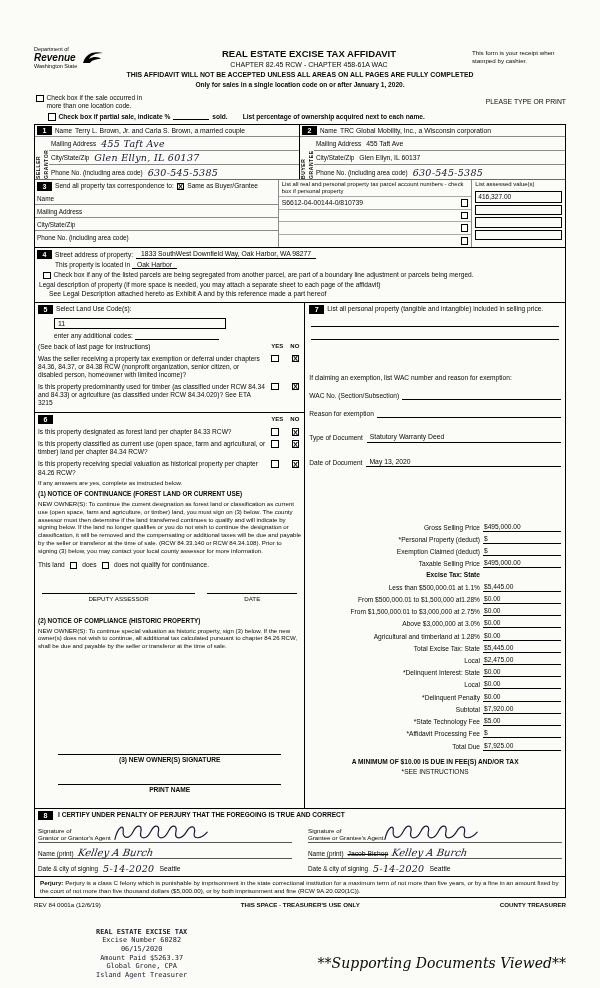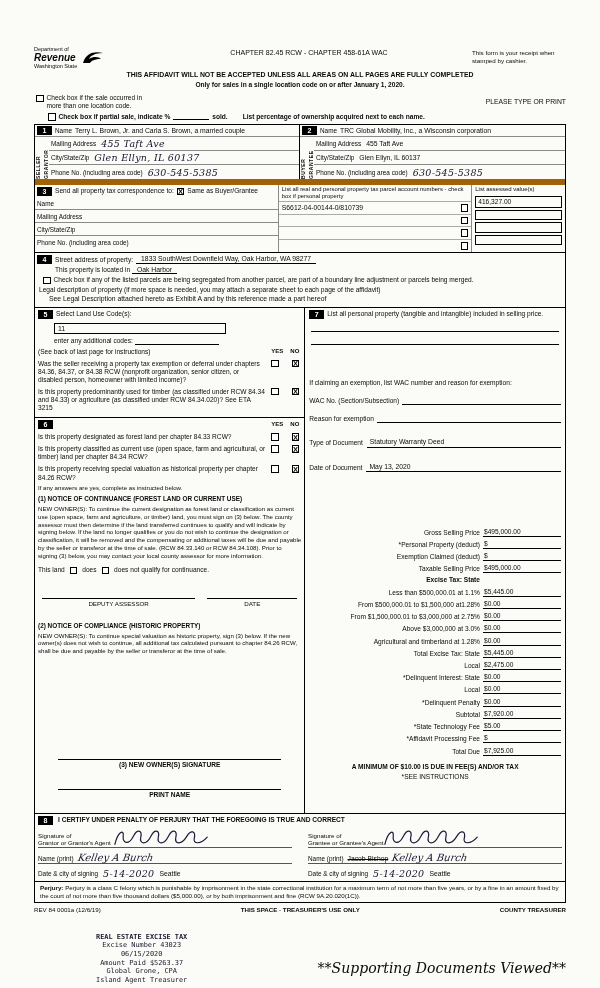--- a/index.html
+++ b/index.html
@@ -29,21 +29,21 @@
 
 .pr1{display:flex;align-items:flex-start;margin-top:5px}
 .pr1 .cb{margin:1px 3px 0 2px}
 .pr1l{width:108px}
 .tp{margin-left:auto;font-size:6.8px;padding-top:4px}
 .pr2{display:flex;align-items:center;gap:3px;margin:3px 0 2px 14px;font-weight:700}
 .pr2 .ul{width:36px}
 .own{margin-left:12px}
 
 .fb{border:1.3px solid #000;margin-top:3px}
-.parties{display:flex;border-bottom:6px solid #a16207}
+.parties{display:flex;border-bottom:1px solid #a16207}
 .party{width:50%}
 .party.seller{border-right:1px solid #000}
 .phead{display:flex;align-items:center;gap:3px;padding:1px 2px;border-bottom:1px solid #8a8a8a;min-height:12px}
 .pbody{display:flex}
 .roles{width:14px;display:flex;justify-content:center;gap:1px;padding-top:3px}
 .vert{writing-mode:vertical-rl;transform:rotate(180deg);font-size:5px;font-weight:700;letter-spacing:.6px}
 .pfw{flex:1}
 .pf{border-bottom:1px solid #8a8a8a;min-height:14px;padding:1px 2px;display:flex;align-items:center;gap:5px}
 .pf.last{border-bottom:none}
 .flabel{font-size:6.4px}
@@ -144,20 +144,21 @@
       <div>
         <div class="lt1">Department of</div>
         <div class="lt2">Revenue</div>
         <div class="lt3">Washington State</div>
       </div>
       <svg class="mark" width="22" height="16" viewBox="0 0 22 16">
         <path d="M1 13 C4 3 12 1 21 3 C13 3 8 6 7 9 C12 6 17 7 19 9 C13 9 9 11 8 13 Z" fill="#000"></path>
       </svg>
     </div>
     <div class="hdr-c">
+      <div class="title">REAL ESTATE EXCISE TAX AFFIDAVIT</div>
       <div class="chapter">CHAPTER 82.45 RCW - CHAPTER 458-61A WAC</div>
     </div>
     <div class="hdr-r">This form is your receipt when stamped by cashier.</div>
   </div>
   <div class="warn">THIS AFFIDAVIT WILL NOT BE ACCEPTED UNLESS ALL AREAS ON ALL PAGES ARE FULLY COMPLETED</div>
   <div class="onlyfor">Only for sales in a single location code on or after January 1, 2020.</div>
 
   <div class="pr1">
     <span class="cb"></span>
     <span class="pr1l">Check box if the sale occurred in more than one location code.</span>
@@ -563,21 +564,21 @@
 
   <div class="footrow">
     <span>REV 84 0001a (12/6/19)</span>
     <span class="mid b">THIS SPACE - TREASURER'S USE ONLY</span>
     <span class="b">COUNTY TREASURER</span>
   </div>
 
   <div class="bottom">
     <div class="stamp">
       <div class="b">REAL ESTATE EXCISE TAX</div>
-      <div>Excise Number 43023</div>
+      <div>Excise Number 60282</div>
       <div>06/15/2020</div>
       <div>Amount Paid $5263.37</div>
       <div>Global Grone, CPA</div>
       <div>Island Agent Treasurer</div>
     </div>
     <div class="supdocs">**Supporting Documents Viewed**</div>
   </div>
 
 </div>
 

